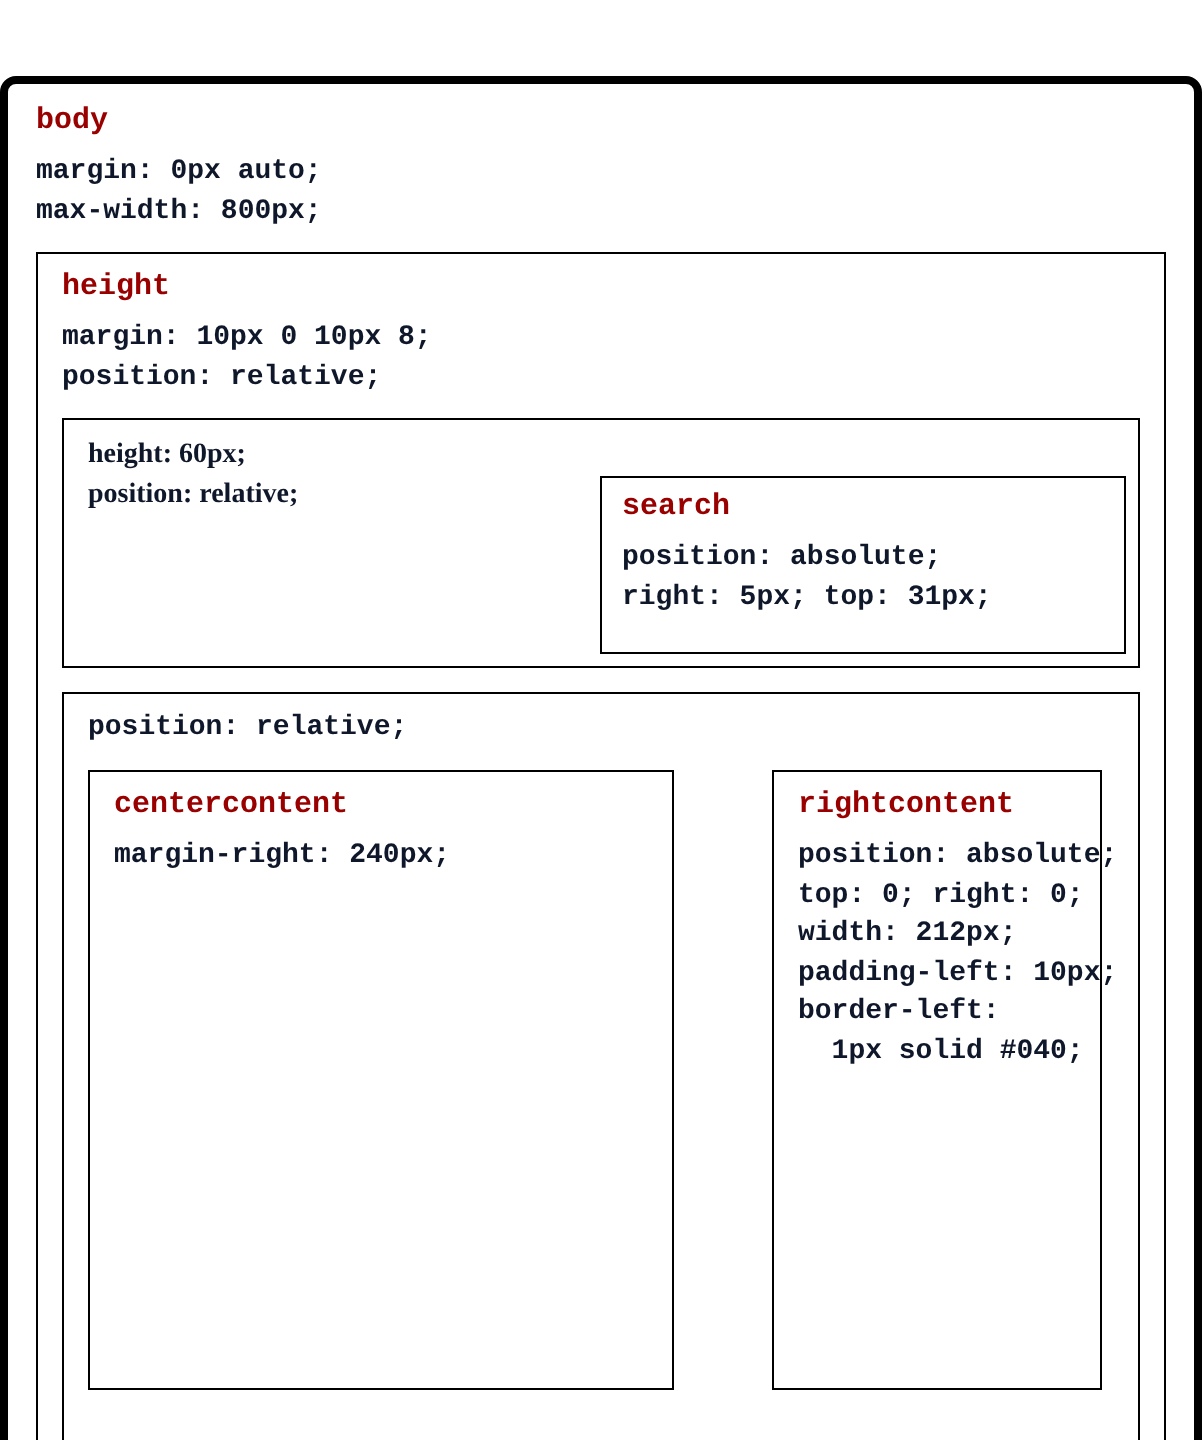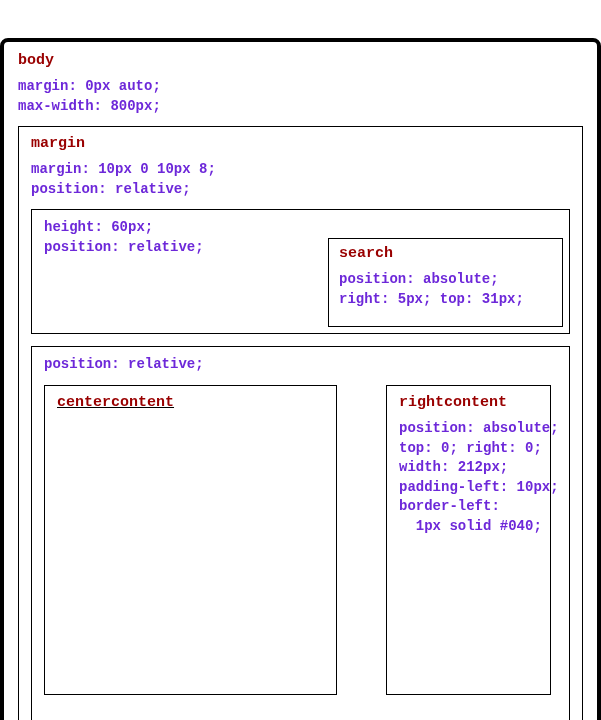--- a/index.html
+++ b/index.html
@@ -21,101 +21,102 @@
       background: #fff;
       margin-top: 38px;
     }
     .block-title {
       color: #990000;
       font-weight: bold;
       margin-bottom: 8px;
       font-size: 15px;
     }
     .block-props {
-      color: #6d28d9;
+      color: #0f172a;
       font-weight: bold;
       white-space: pre;
       line-height: 1.4;
       margin-bottom: 10px;
     }
     .bordered {
       border: 1px solid #000;
       padding: 8px 12px;
     }
     .payload {
       margin-top: 6px;
       padding-bottom: 14px;
     }
     .banner {
       position: relative;
       height: 125px;
     }
     .banner-inner-props {
       max-width: 260px;
+      font-family: Liberation Serif, serif;
     }
     .search {
       position: absolute;
       right: 6px;
       top: 28px;
-      width: 235px;
+      width: 263px;
       padding: 6px 10px;
     }
     .car {
       margin-top: 12px;
       height: 400px;
       position: relative;
     }
     .car-columns {
       position: relative;
       height: 310px;
       margin-top: 6px;
     }
     .centercontent {
       margin-right: 220px;
       height: 100%;
-      text-decoration: underline;
     }
     .rightcontent {
       position: absolute;
       top: 0;
       right: 6px;
       width: 165px;
       height: 100%;
     }
   </style>
 </head>
 <body>
 
 <div class="outer">
   <div class="block-title">body</div>
   <div class="block-props">margin: 0px auto;
 max-width: 800px;</div>
 
   <div class="bordered payload">
-    <div class="block-title">margin</div>
+    <div class="block-title">height</div>
     <div class="block-props">margin: 10px 0 10px 8;
 position: relative;</div>
 
     <div class="bordered banner">
       <div class="block-props banner-inner-props">height: 60px;
 position: relative;</div>
 
       <div class="bordered search">
         <div class="block-title">search</div>
         <div class="block-props">position: absolute;
 right: 5px; top: 31px;</div>
       </div>
     </div>
 
     <div class="bordered car">
       <div class="block-props">position: relative;</div>
 
       <div class="car-columns">
         <div class="bordered centercontent">
           <div class="block-title">centercontent</div>
+          <div class="block-props">margin-right: 240px;</div>
         </div>
 
         <div class="bordered rightcontent">
           <div class="block-title">rightcontent</div>
           <div class="block-props">position: absolute;
 top: 0; right: 0;
 width: 212px;
 padding-left: 10px;
 border-left:
   1px solid #040;</div>

